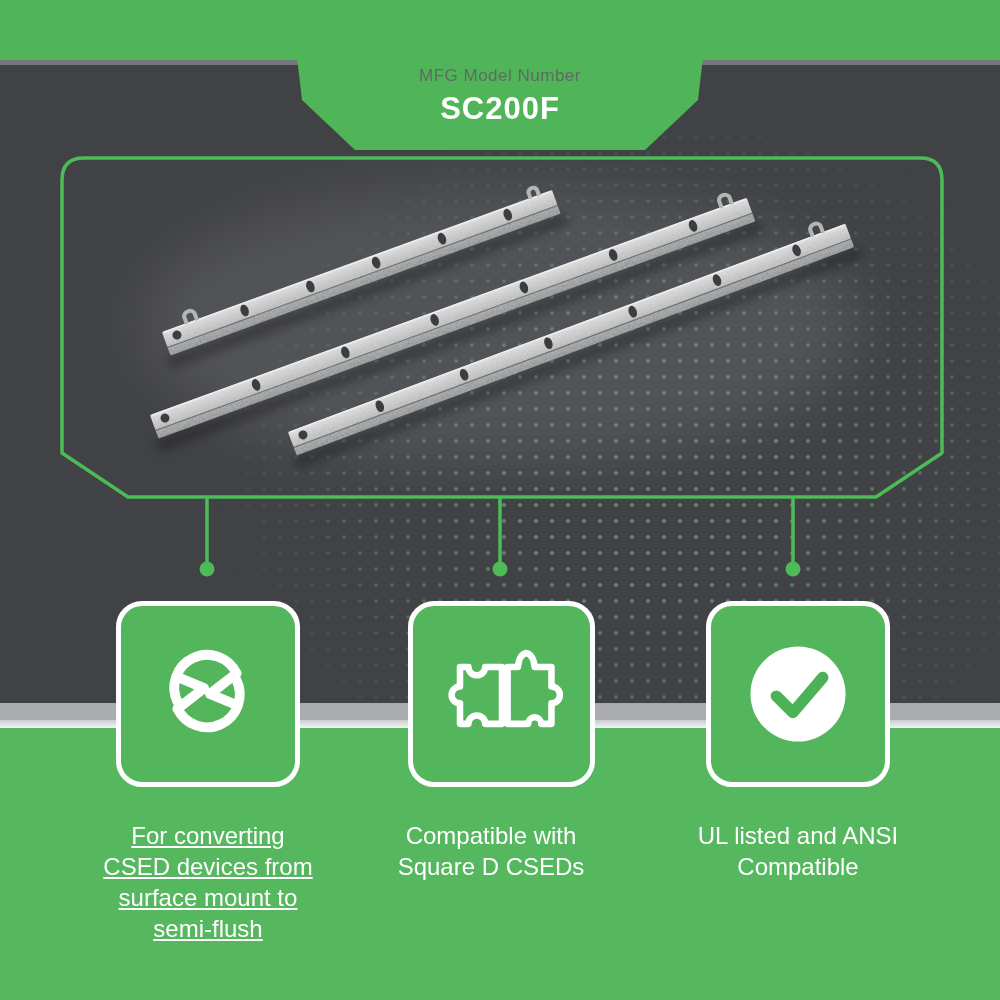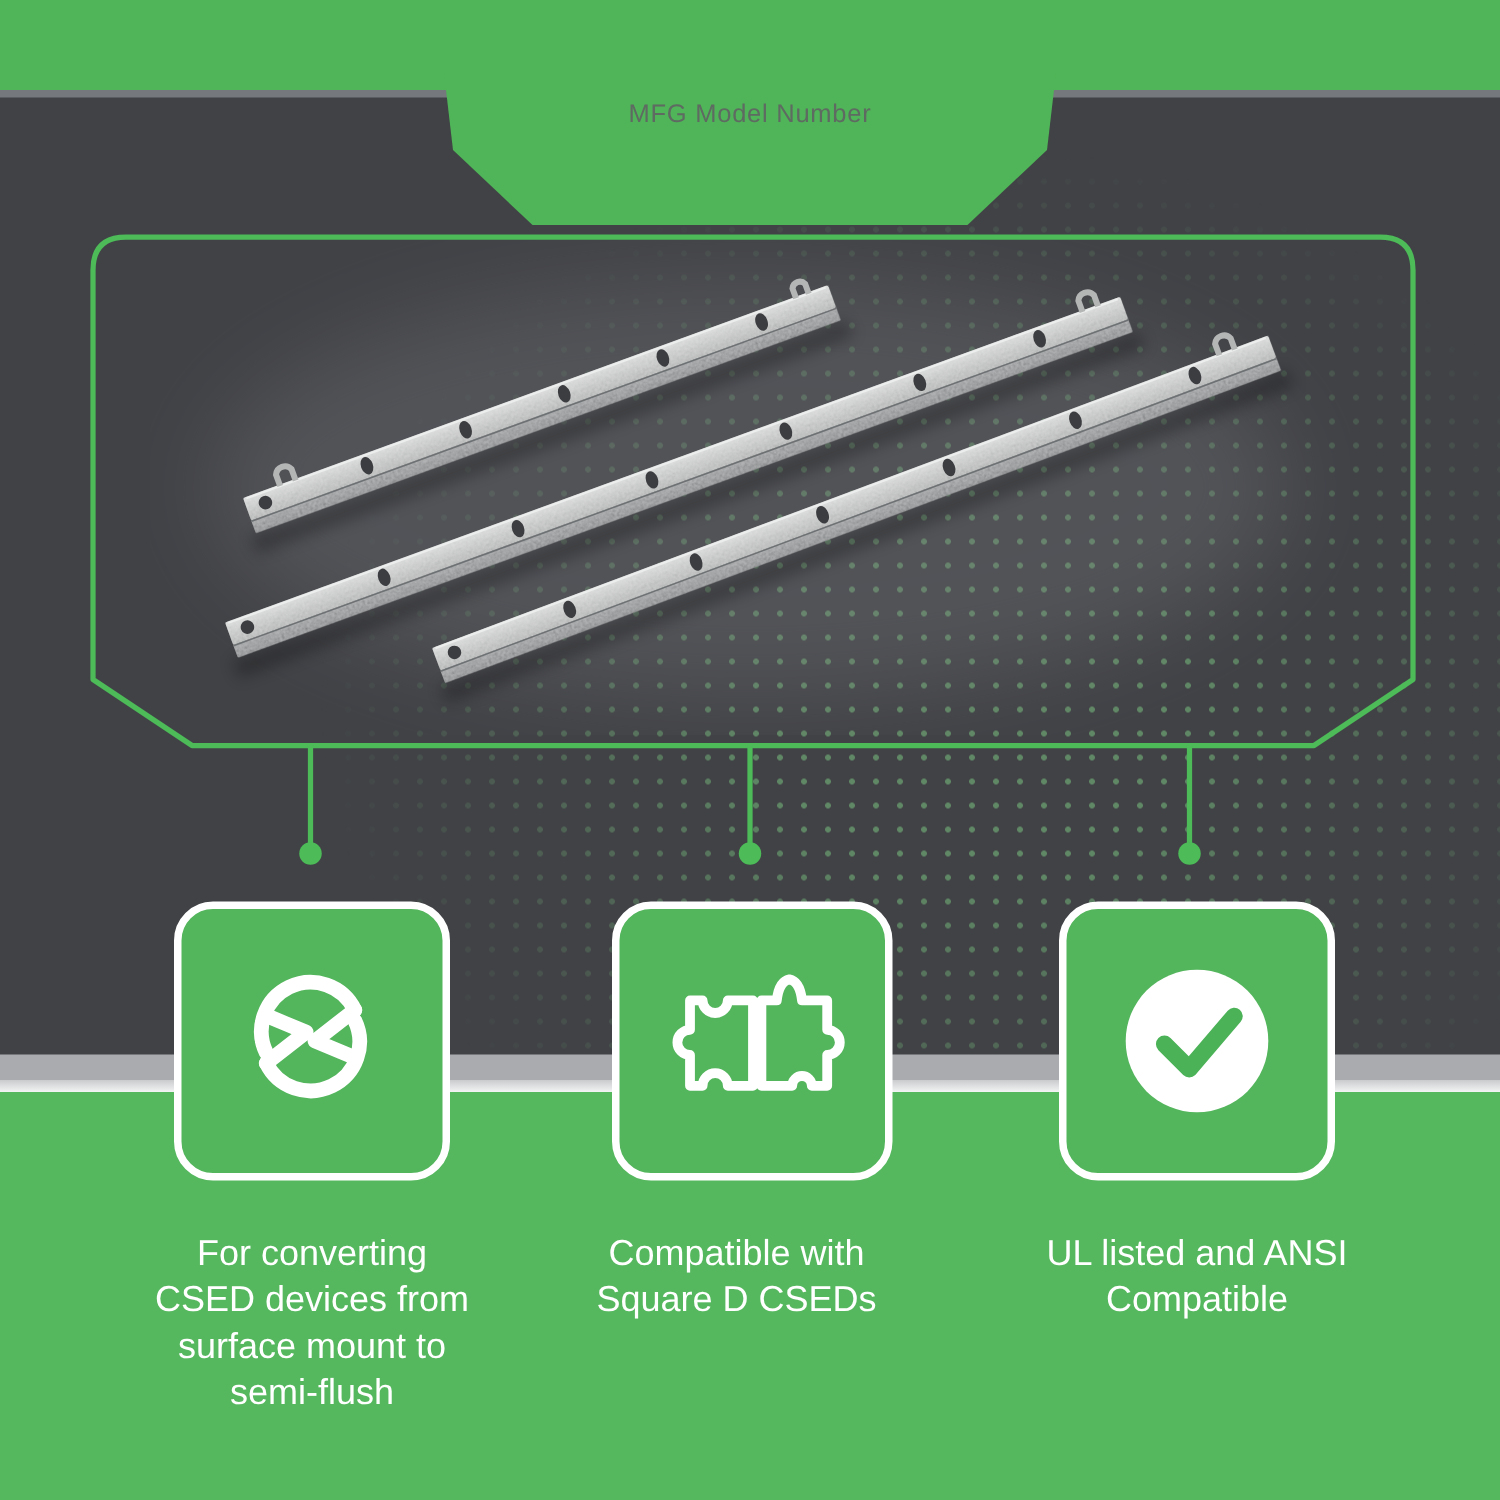--- a/index.html
+++ b/index.html
@@ -40,34 +40,35 @@
     background:#53b55c;border:5px solid #ffffff;border-radius:26px;
     display:flex;align-items:center;justify-content:center;
   }
   .card-1{left:116px;width:184px;}
   .card-2{left:408px;width:187px;}
   .card-3{left:706px;width:184px;}
   .feature-text{
     position:absolute;top:820px;z-index:5;color:#ffffff;font-size:24px;line-height:31px;
     text-align:center;white-space:pre-line;
   }
-  .text-1{left:73px;width:270px;}
+  .text-1{left:73px;width:270px;text-decoration:underline;}
   .text-2{left:361px;width:260px;}
   .text-3{left:658px;width:280px;}
 </style>
 </head>
 <body>
 
 <div class="stage">
 
   <div class="top-strip"></div>
   <div class="top-divider"></div>
 
   <div class="banner">
     <span class="banner-label">MFG Model Number</span>
+    <span class="banner-model">SC200F</span>
   </div>
 
   <div class="dots"></div>
 
   <svg class="photo-svg" width="800" height="330" viewBox="0 0 800 330">
     <defs>
       <linearGradient id="topGrad" x1="0" y1="0" x2="0" y2="1">
         <stop offset="0" stop-color="#d7d9d8"></stop>
           <stop offset=".55" stop-color="#bcbebd"></stop>
           <stop offset="1" stop-color="#a8aaa9"></stop>

